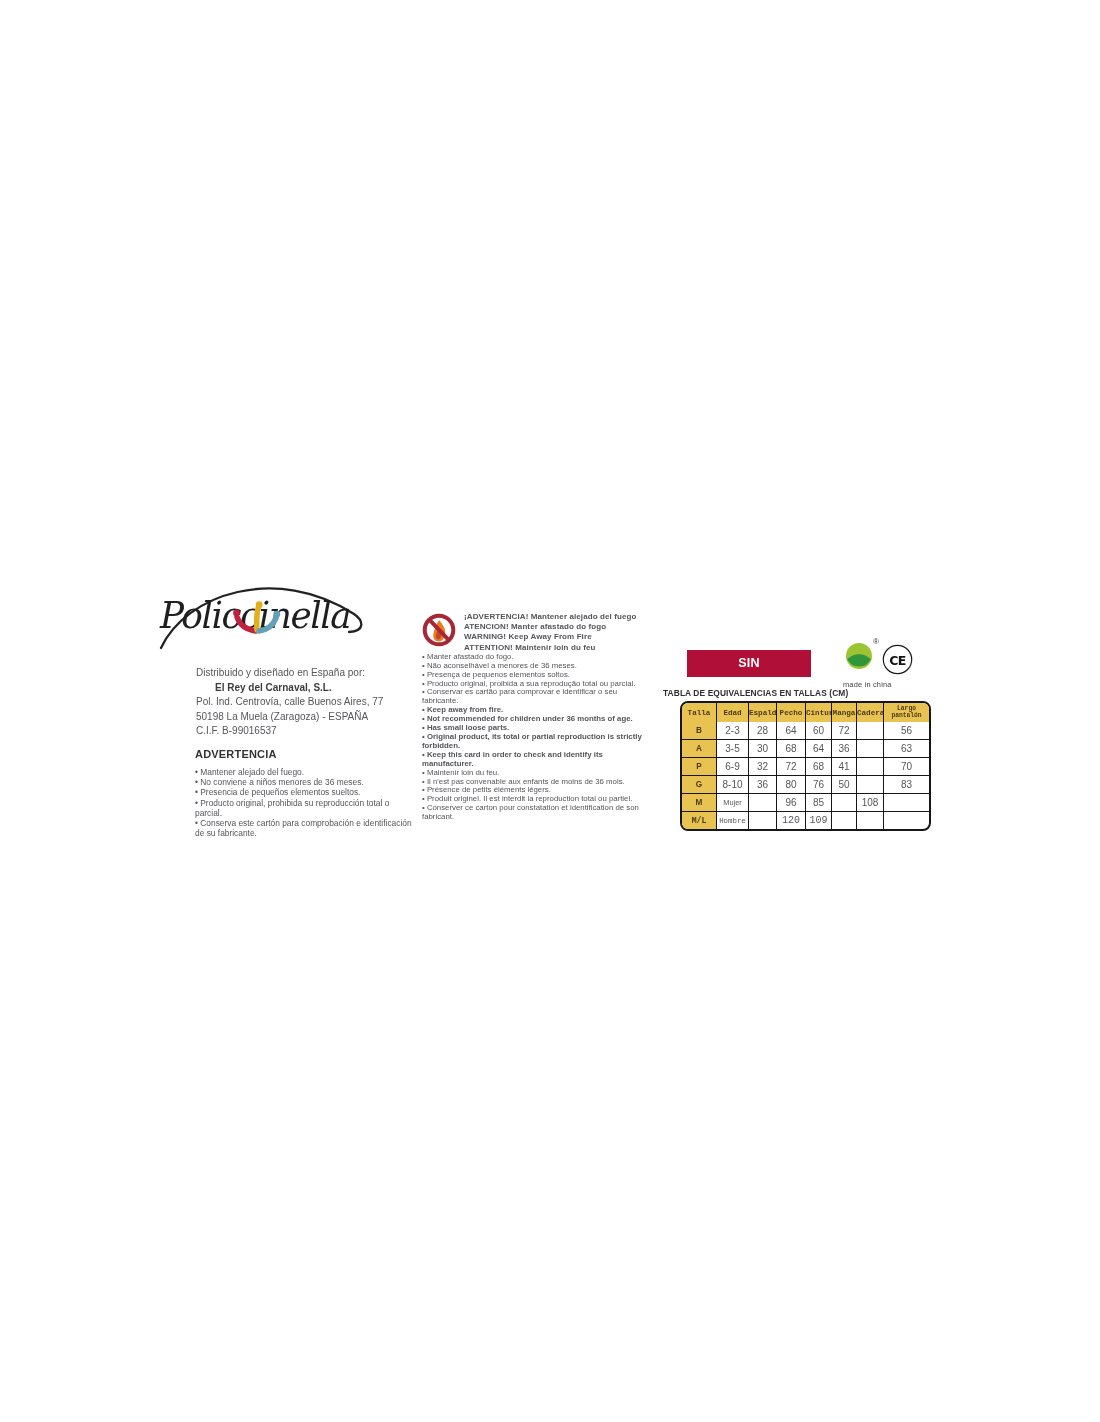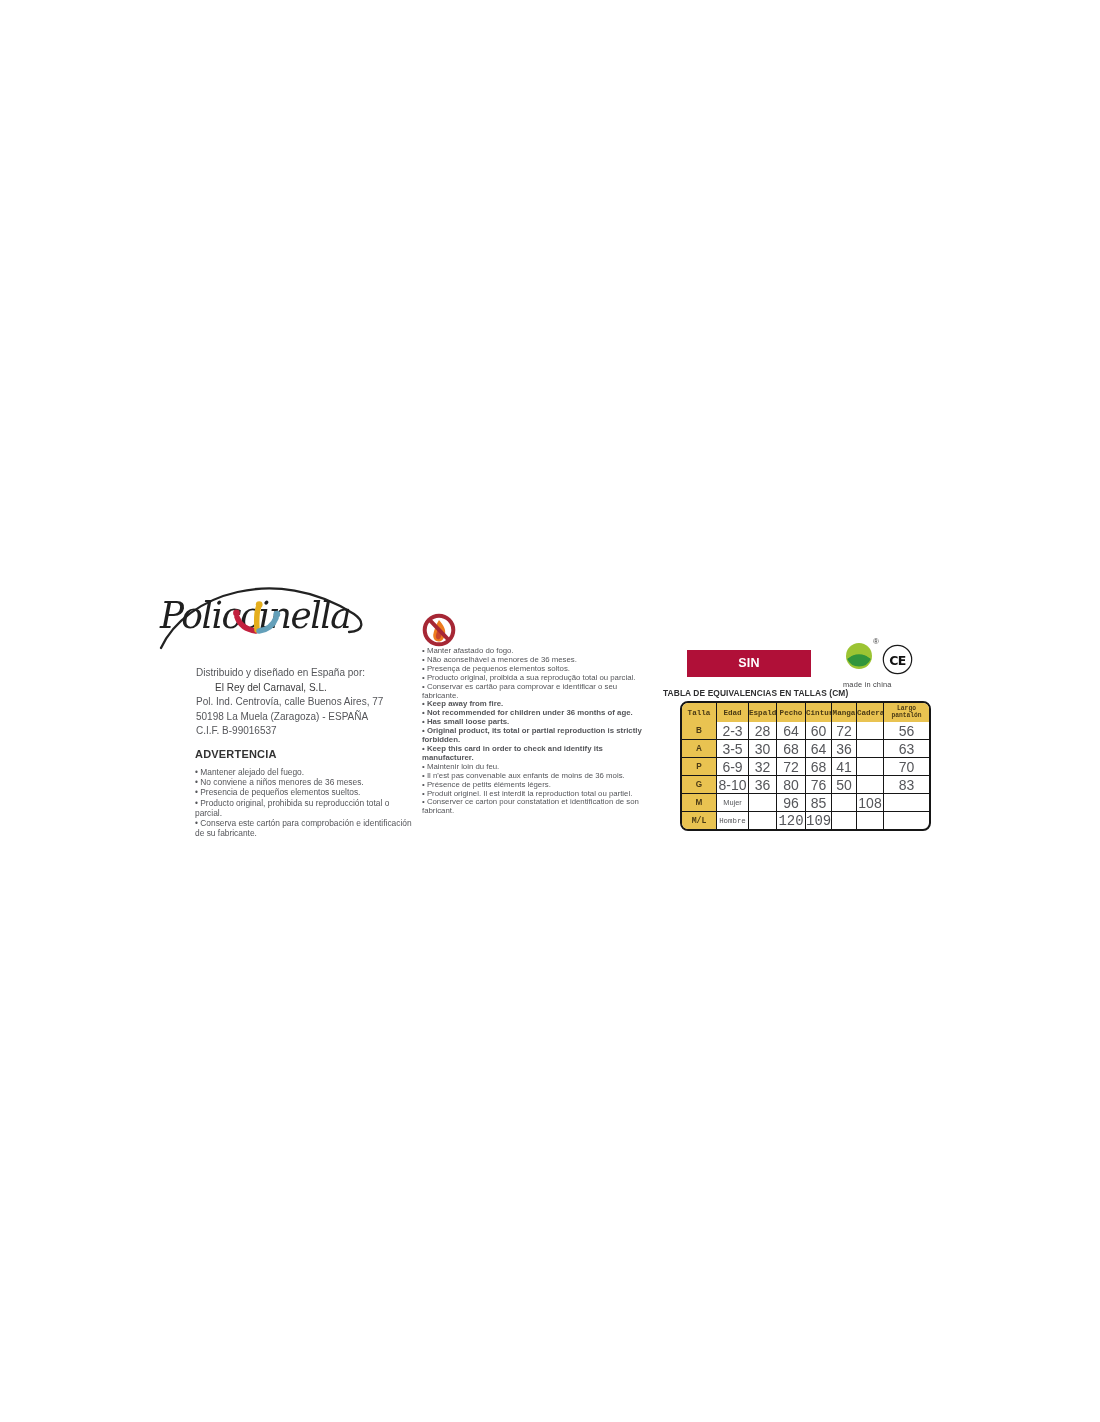--- a/index.html
+++ b/index.html
@@ -10,21 +10,21 @@
   .logo-wrap{position:absolute;left:158px;top:574px;width:240px;height:90px;}
   .logo-arc{position:absolute;left:0;top:0;}
   .logo-text{position:absolute;left:2px;top:20px;width:236px;
              font-family:"DejaVu Serif",serif;font-style:italic;font-size:37px;
              letter-spacing:-1.5px;color:#1f1f1f;white-space:nowrap;transform:scaleX(.97);
              transform-origin:left;}
   .logo-hat{position:absolute;left:74px;top:26px;}
 
   .addr{position:absolute;left:196px;top:668px;width:230px;}
   .addr p{margin:0 0 4.6px 0;font-size:10px;line-height:10px;color:#55565a;}
-  .addr p.co{font-weight:normal;color:#3c3c3e;padding-left:19px;}
+  .addr p.co{font-weight:bold;color:#3c3c3e;padding-left:19px;}
 
   .adv{position:absolute;left:195px;top:748px;width:218px;}
   .adv h3{margin:0;font-size:11px;line-height:12px;color:#333;letter-spacing:.2px;}
   ul.blist{margin:7px 0 0 0;padding:0;list-style:none;}
   ul.blist li{font-size:8.4px;line-height:10.2px;color:#55565a;}
   ul.blist li::before{content:"• ";}
 
   
   .mid{position:absolute;left:422px;top:611px;width:228px;}
   .warn-head{display:flex;align-items:flex-start;}
@@ -57,21 +57,21 @@
   .tbl-wrap col.c4{width:29px}.tbl-wrap col.c5{width:26px}.tbl-wrap col.c6{width:25px}
   .tbl-wrap col.c7{width:27px}.tbl-wrap col.c8{width:45px}
   .tbl-wrap th,.tbl-wrap td{border-right:1.2px solid #161616;border-bottom:1.2px solid #161616;
           text-align:center;vertical-align:middle;padding:0;overflow:hidden;}
   .tbl-wrap th:last-child,.tbl-wrap td:last-child{border-right:none;}
   .tbl-wrap tr:last-child th,.tbl-wrap tr:last-child td{border-bottom:none;font-family:Liberation Mono, monospace;}
   .tbl-wrap thead th{background:#e9c351;height:19px;font-size:7.6px;color:#4a3a15;
           font-weight:bold;line-height:8px;}
   .tbl-wrap thead th.lastcol{font-size:6.3px;line-height:6.6px;}
   .tbl-wrap tbody th{background:#e9c351;font-size:8.2px;font-weight:bold;color:#4a3a15;}
-  .tbl-wrap tbody td{height:17px;font-size:14px;color:#55565a;}
+  .tbl-wrap tbody td{height:17px;font-size:10px;color:#55565a;}
   .tbl-wrap tbody td.txt{font-size:7.4px;}
 </style>
 </head>
 <body>
 
 <div class="page">
 
   <div class="logo-wrap">
     <svg class="logo-arc" width="216" height="80" viewBox="0 0 216 80">
       <path d="M3,74 C28,20 118,-10 196,40 C206,47 207,57 191,58" fill="none" stroke="#222" stroke-width="2.3" stroke-linecap="round"></path>
@@ -107,20 +107,26 @@
   </div>
 
   <div class="mid">
     <div class="warn-head">
       <svg class="fire-icon" width="34" height="34" viewBox="0 0 34 34">
         <circle cx="17" cy="17" r="14.3" fill="#fff" stroke="#a62735" stroke-width="4"></circle>
         <path d="M17,7 C21,12 24,16 23,21 C22,26 20,28.5 16.5,28.5 C13,28.5 10.8,25.5 11.3,21.5 C11.8,17.5 14,12 17,7 Z" fill="#ed7c1f"></path>
         <path d="M16.8,15 C18.6,18 19.8,20.2 19.3,22.8 C18.8,25.2 17.6,26.4 16.1,26.4 C14.6,26.4 13.6,24.7 13.9,22.6 C14.2,20.4 15.4,17.8 16.8,15 Z" fill="#c9452c"></path>
         <line x1="7.8" y1="7.2" x2="26.8" y2="27.2" stroke="#a62735" stroke-width="4"></line>
       </svg>
+      <ul class="warn-lines">
+          <li>¡ADVERTENCIA! Mantener alejado del fuego</li>
+          <li>ATENCION! Manter afastado do fogo</li>
+          <li>WARNING! Keep Away From Fire</li>
+          <li>ATTENTION! Maintenir loin du feu</li>
+        </ul>
     </div>
     <ul class="mlist gap-pt">
         <li>Manter afastado do fogo.</li>
         <li>Não aconselhável a menores de 36 meses.</li>
         <li>Presença de pequenos elementos soltos.</li>
         <li>Producto original, proibida a sua reprodução total ou parcial.</li>
         <li>Conservar es cartão para comprovar e identificar o seu fabricante.</li>
       </ul>
     <ul class="mlist gap-en">
         <li>Keep away from fire.</li>

